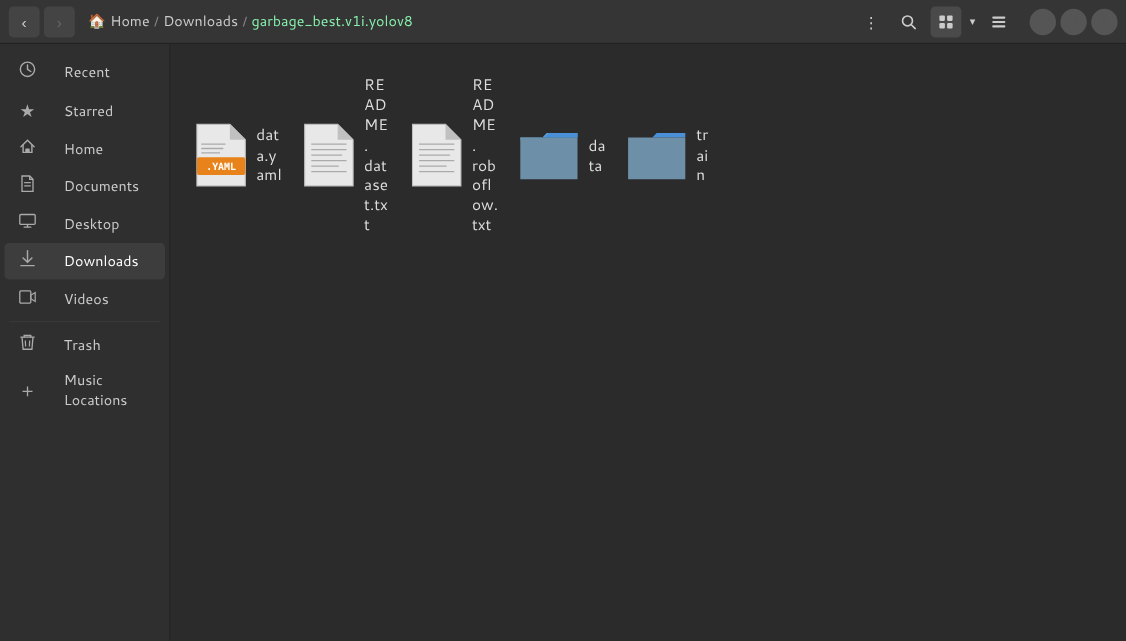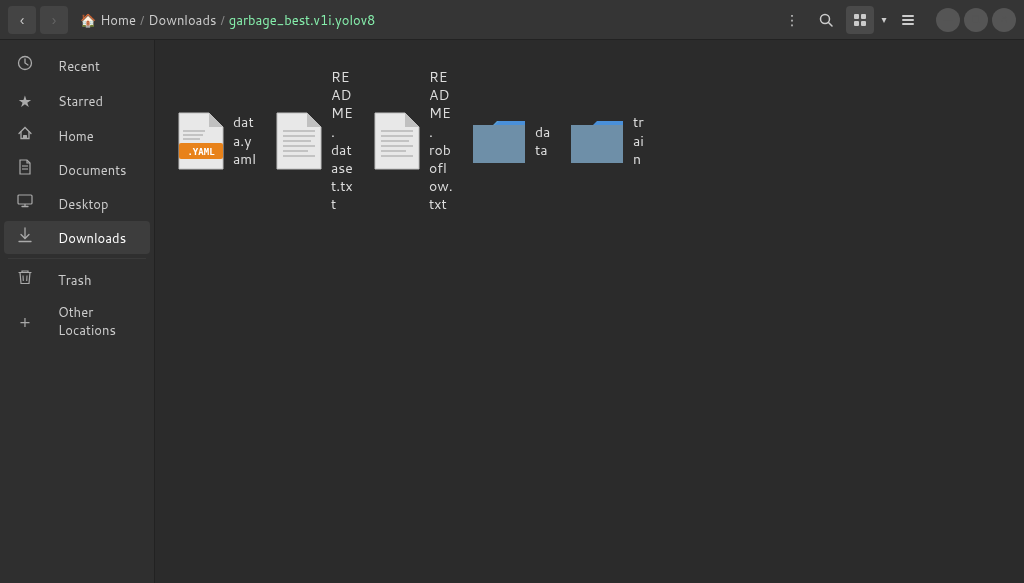--- a/index.html
+++ b/index.html
@@ -306,36 +306,45 @@
     <div class="sidebar-item active">
       <span class="sidebar-icon">
         <svg width="14" height="16" viewBox="0 0 14 16" fill="none">
           <line x1="7" y1="1" x2="7" y2="11" stroke="#aaa" stroke-width="1.3" stroke-linecap="round"></line>
           <polyline points="3,7.5 7,11.5 11,7.5" stroke="#aaa" stroke-width="1.3" stroke-linecap="round" fill="none"></polyline>
           <line x1="1" y1="14.5" x2="13" y2="14.5" stroke="#aaa" stroke-width="1.3" stroke-linecap="round"></line>
         </svg>
       </span>
       <span>Downloads</span>
     </div>
+    <div class="sidebar-item">
+      <span class="sidebar-icon">
+        <svg width="16" height="14" viewBox="0 0 16 14" fill="none">
+          <rect x="1" y="1.5" width="10" height="11" rx="1" stroke="#aaa" stroke-width="1.2" fill="none"></rect>
+          <path d="M11 5.5l4-2.5v8l-4-2.5V5.5z" stroke="#aaa" stroke-width="1.1" fill="none"></path>
+        </svg>
+      </span>
+      <span>Videos</span>
+    </div>
     <div class="sidebar-section-sep"></div>
     <div class="sidebar-item">
       <span class="sidebar-icon">
         <svg width="14" height="16" viewBox="0 0 14 16" fill="none">
           <line x1="1" y1="3.5" x2="13" y2="3.5" stroke="#aaa" stroke-width="1.2" stroke-linecap="round"></line>
           <path d="M4 3.5V2h6v1.5" stroke="#aaa" stroke-width="1.2" fill="none"></path>
           <path d="M2 3.5l1 11h8l1-11" stroke="#aaa" stroke-width="1.2" fill="none"></path>
           <line x1="5" y1="6.5" x2="5.3" y2="12" stroke="#aaa" stroke-width="1.1"></line>
           <line x1="9" y1="6.5" x2="8.7" y2="12" stroke="#aaa" stroke-width="1.1"></line>
         </svg>
       </span>
       <span>Trash</span>
     </div>
     <div class="sidebar-item">
       <span class="sidebar-icon" style="color:#aaa; font-size:16px; font-weight:300;">+</span>
-      <span>Other Locations</span>
+      <span>Music Locations</span>
     </div>
   </div>
 
   <div class="content">
     <div class="file-grid">
 
       <div class="file-item">
         <div class="file-icon">
           <svg width="52" height="60" viewBox="0 0 52 60" fill="none" xmlns="http://www.w3.org/2000/svg">
             <path d="M4 2H34L48 16V58H4V2Z" fill="#e8e8e8" stroke="#c0c0c0" stroke-width="1"></path>

